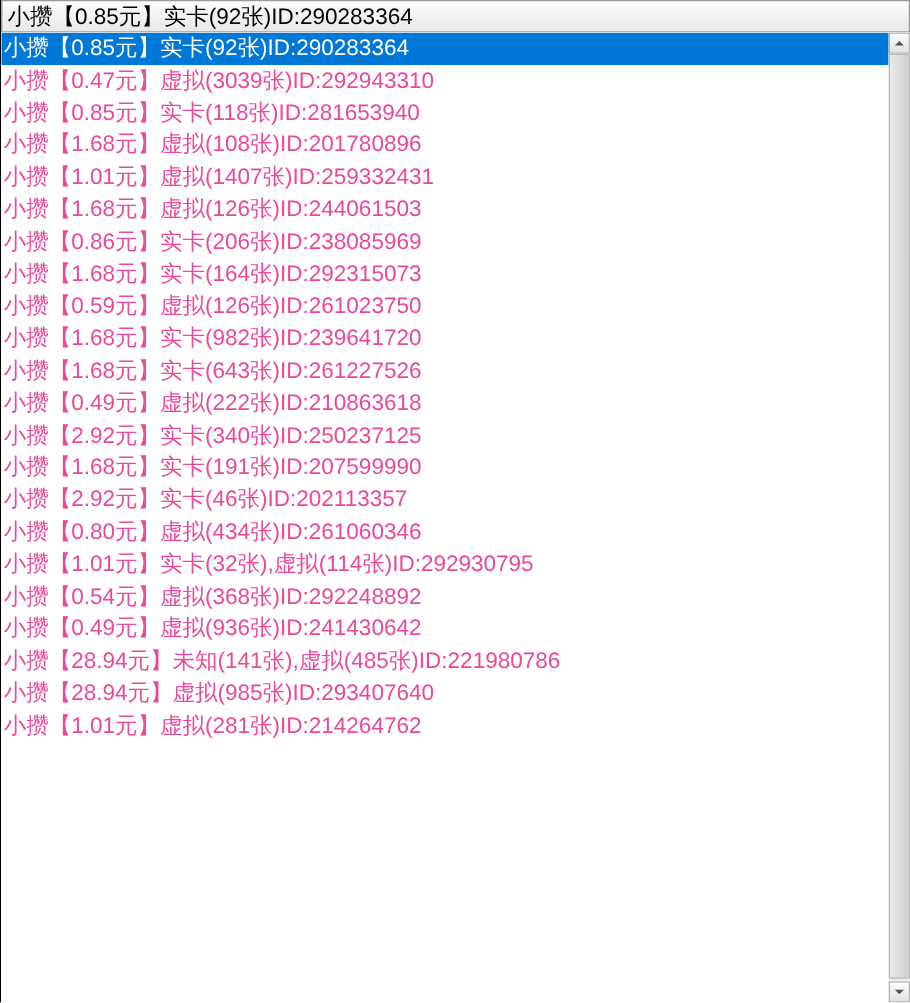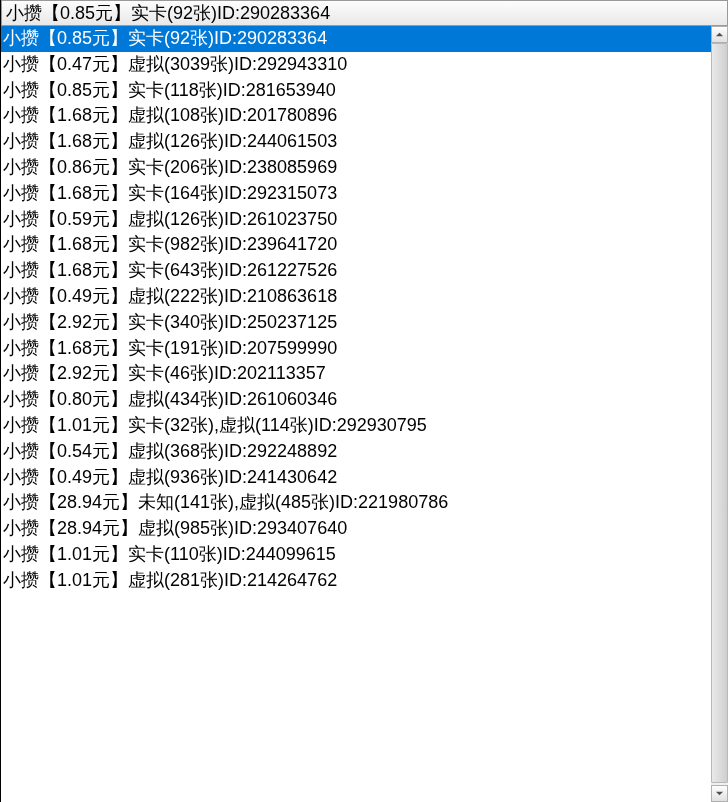--- a/index.html
+++ b/index.html
@@ -47,21 +47,21 @@
       flex: 1;
       overflow: hidden;
       background: #ffffff;
     }
     .option {
       height: 25.8px;
       line-height: 25.8px;
       padding: 0 2px;
       white-space: nowrap;
       overflow: hidden;
-      color: #000000;
+      color: #ec4899;
       cursor: default;
       font-family: inherit;
       font-size: 18px;
     }
     .option.selected {
       background: #0a84ff;
       background: #1e90ff;
       background: #0078d7;
       color: #ffffff;
     }
@@ -109,37 +109,37 @@
 
   <input type="text" class="combo-input" value="小攒【0.85元】实卡(92张)ID:290283364" style="">
 
   <div class="dropdown">
     <div class="options-area" id="options-area">
 
     <div class="option selected">小攒【0.85元】实卡(92张)ID:290283364</div>
         <div class="option">小攒【0.47元】虚拟(3039张)ID:292943310</div>
         <div class="option">小攒【0.85元】实卡(118张)ID:281653940</div>
         <div class="option">小攒【1.68元】虚拟(108张)ID:201780896</div>
+        <div class="option">小攒【1.01元】虚拟(1407张)ID:259332431</div>
         <div class="option">小攒【1.68元】虚拟(126张)ID:244061503</div>
         <div class="option">小攒【0.86元】实卡(206张)ID:238085969</div>
         <div class="option">小攒【1.68元】实卡(164张)ID:292315073</div>
         <div class="option">小攒【0.59元】虚拟(126张)ID:261023750</div>
         <div class="option">小攒【1.68元】实卡(982张)ID:239641720</div>
         <div class="option">小攒【1.68元】实卡(643张)ID:261227526</div>
         <div class="option">小攒【0.49元】虚拟(222张)ID:210863618</div>
         <div class="option">小攒【2.92元】实卡(340张)ID:250237125</div>
         <div class="option">小攒【1.68元】实卡(191张)ID:207599990</div>
         <div class="option">小攒【2.92元】实卡(46张)ID:202113357</div>
         <div class="option">小攒【0.80元】虚拟(434张)ID:261060346</div>
         <div class="option">小攒【1.01元】实卡(32张),虚拟(114张)ID:292930795</div>
         <div class="option">小攒【0.54元】虚拟(368张)ID:292248892</div>
         <div class="option">小攒【0.49元】虚拟(936张)ID:241430642</div>
         <div class="option">小攒【28.94元】未知(141张),虚拟(485张)ID:221980786</div>
         <div class="option">小攒【28.94元】虚拟(985张)ID:293407640</div>
-        <div class="option">小攒【1.01元】实卡(110张)ID:244099615</div>
         <div class="option">小攒【1.01元】虚拟(281张)ID:214264762</div>
       </div>
     <div class="scrollbar">
       <div class="scroll-btn">
         <svg viewBox="0 0 10 10">
             <path d="M1 7 L5 3 L9 7 Z"></path>
           </svg>
       </div>
       <div class="scroll-track">
         <div class="scroll-thumb"></div>

